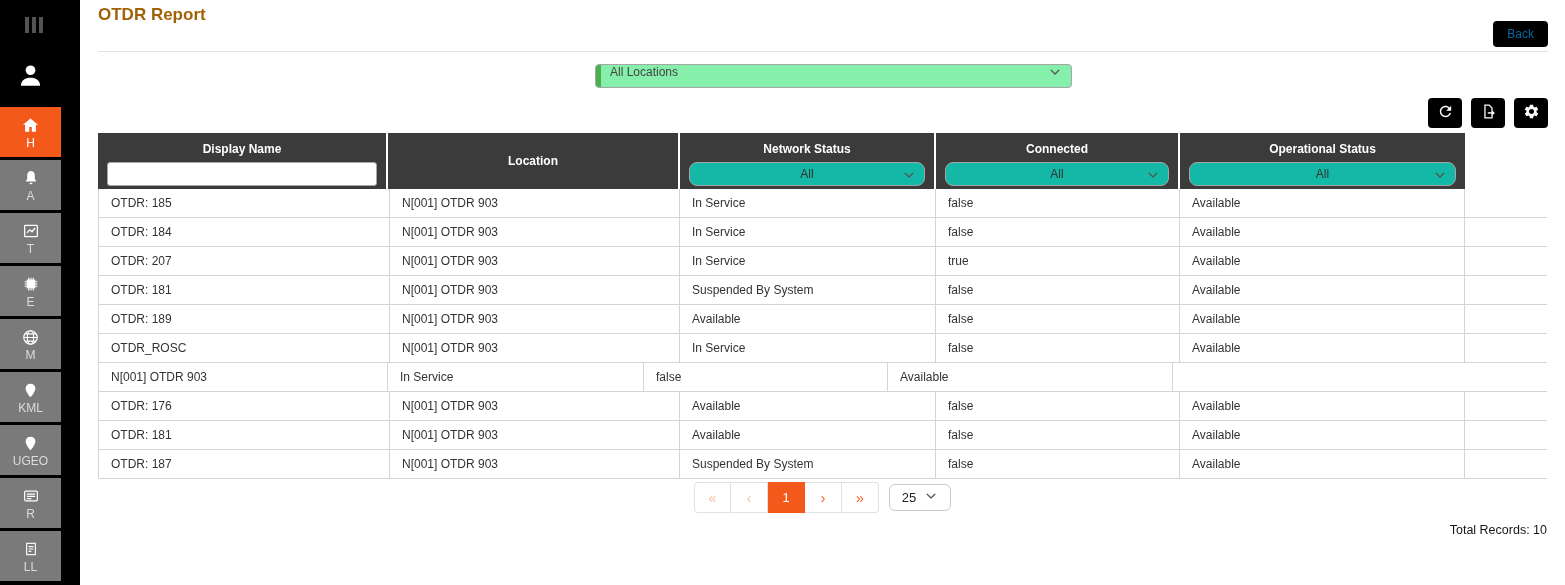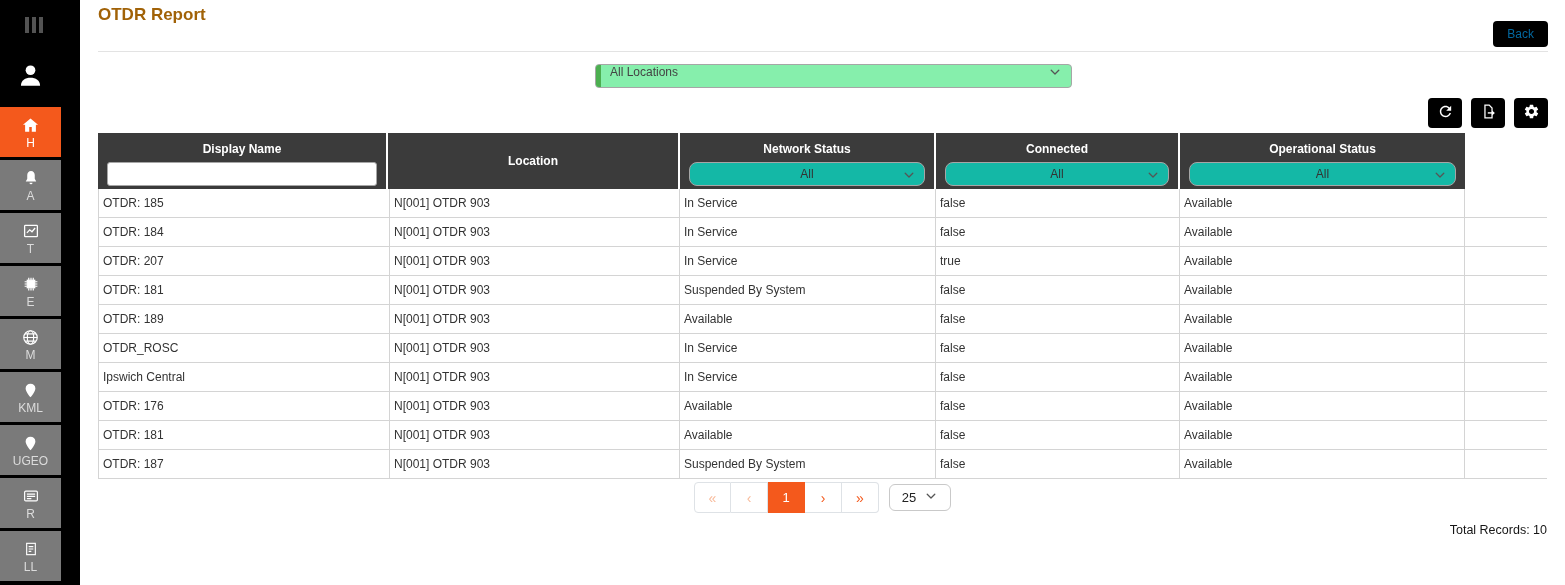--- a/index.html
+++ b/index.html
@@ -55,21 +55,21 @@
             padding:0 6px;outline:none;}
   .hselect{margin-top:6px;width:calc(100% - 18px);height:24px;border:1px solid #a6a6a6;
            border-radius:8px;background:#14b8a6;box-sizing:border-box;position:relative;
            display:flex;align-items:center;justify-content:center;font-size:12px;color:#333;cursor:pointer;}
   .hselect .chev{position:absolute;right:8px;top:5px;display:flex;}
 
   .col0{width:292px;}.col1{width:290px;}.col2{width:256px;}.col3{width:244px;}.col4{width:285px;}
 
   .trow{display:flex;height:29px;border-bottom:1px solid #d4d4d4;box-sizing:border-box;background:#fff;}
   .td{box-sizing:border-box;border-right:1px solid #d4d4d4;font-size:12px;color:#333;
-      line-height:28px;padding-left:4px;white-space:nowrap;overflow:hidden;}
+      line-height:28px;padding-left:12px;white-space:nowrap;overflow:hidden;}
   .td:first-child{border-left:1px solid #d4d4d4;}
 
   
   .pagination{margin-top:3px;width:1449px;height:31px;display:flex;justify-content:center;
               align-items:center;gap:10px;}
   .pager{display:flex;}
   .pg{width:37px;height:31px;background:#fff;border:1px solid #dee2e6;border-left:none;color:#f4591c;
       font-size:14px;display:flex;align-items:center;justify-content:center;cursor:pointer;padding:0;
       font-family:"Liberation Sans",sans-serif;box-sizing:border-box;}
   .pg:first-child{border-left:1px solid #dee2e6;border-radius:4px 0 0 4px;}
@@ -296,21 +296,20 @@
           <div class="td col4">Available</div>
         </div>
         <div class="trow">
           <div class="td col0">OTDR_ROSC</div>
           <div class="td col1">N[001] OTDR 903</div>
           <div class="td col2">In Service</div>
           <div class="td col3">false</div>
           <div class="td col4">Available</div>
         </div>
         <div class="trow">
-          <div class="td col0">Ipswich Central</div>
           <div class="td col1">N[001] OTDR 903</div>
           <div class="td col2">In Service</div>
           <div class="td col3">false</div>
           <div class="td col4">Available</div>
         </div>
         <div class="trow">
           <div class="td col0">OTDR: 176</div>
           <div class="td col1">N[001] OTDR 903</div>
           <div class="td col2">Available</div>
           <div class="td col3">false</div>

